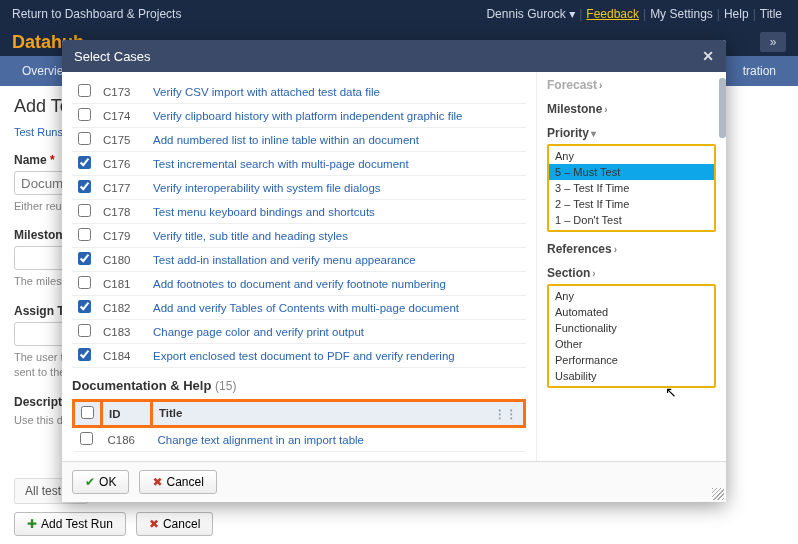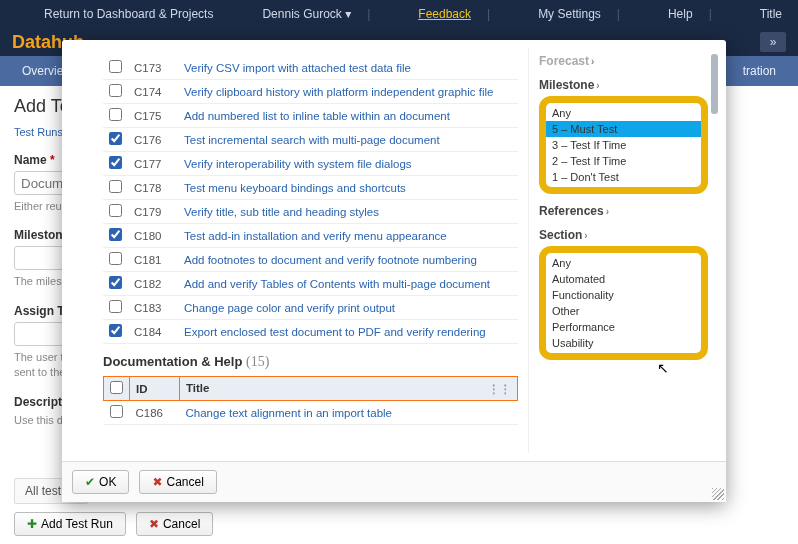--- a/index.html
+++ b/index.html
@@ -1,19 +1,19 @@
 <!DOCTYPE html>
 <html><head>
 <meta charset="utf-8">
 <style>
 * { margin:0; padding:0; box-sizing:border-box; font-family:Arial,Helvetica,sans-serif; }
 body { background:#fff; width:798px; height:544px; overflow:hidden; position:relative; font-size:12px; color:#333; }
 .topbar { background:#1a2a44; color:#fff; height:28px; display:flex; align-items:center; padding:0 12px; justify-content:space-between; font-size:12px; }
-.topbar a { color:#d0d8e8; text-decoration:none; cursor:pointer;margin-left:32px; }
-.topbar .right { display:flex; gap:12px; align-items:center; }
+.topbar a { color:#d0d8e8; text-decoration:none; cursor:pointer; }
+.topbar .right { display:flex; gap:0; align-items:center; }
 .topbar .right a { padding:0 4px; }
 .topbar .sep { color:#4a5a78; }
 .feedback { color:#f5c518!important; text-decoration:underline!important; }
 .brandbar { background:#1a2a44; height:28px; display:flex; align-items:center; padding:0 12px; justify-content:space-between; }
 .brand { color:#f5a11a; font-weight:bold; font-size:18px; }
 .brandbar .search-btn { background:#3a4a68; color:#cfd8e8; width:26px; height:20px; display:flex; align-items:center; justify-content:center; border-radius:2px; cursor:pointer; }
 .navbar { background:#4a6aa0; height:30px; display:flex; align-items:center; padding:0 12px; color:#fff; font-size:12px; }
 .navbar a { color:#e8eef8; text-decoration:none; padding:0 10px; cursor:pointer; }
 .page { padding:10px 14px; }
 .page h2 { font-size:18px; font-weight:normal; color:#333; margin-bottom:8px; }
@@ -26,41 +26,41 @@
 .btn-green .ico { color:#2a8a2a; }
 .btn-red .ico { color:#c0392b; }
 .bottom-btns { position:absolute; left:14px; top:512px; display:flex; gap:10px; }
 .all-cases { position:absolute; left:14px; top:478px; border:1px solid #ddd; border-radius:2px; padding:5px 10px; background:#f9f9f9; color:#555; }
 
 
 .overlay { position:absolute; left:0; top:0; width:798px; height:544px; background:rgba(0,0,0,0); }
 .dialog { position:absolute; left:62px; top:40px; width:664px; height:462px; background:#fff; box-shadow:0 4px 20px rgba(0,0,0,0.4); border-radius:3px; display:flex; flex-direction:column; }
 .dlg-title { background:#3a4a68; color:#fff; padding:8px 12px; border-radius:3px 3px 0 0; display:flex; justify-content:space-between; align-items:center; font-size:13px; }
 .dlg-title .close { cursor:pointer; color:#ddd; font-size:14px; font-weight:bold; }
-.dlg-body { flex:1; display:flex; overflow:hidden; padding:8px;margin-left:23px; }
+.dlg-body { flex:1; display:flex; overflow:hidden; padding:0; }
 .dlg-left { flex:1; overflow-y:auto; padding:8px 10px 0 10px; }
 .dlg-right { width:190px; border-left:1px solid #eee; padding:6px 10px; overflow-y:auto; position:relative; }
 .dlg-right::-webkit-scrollbar,.dlg-left::-webkit-scrollbar{width:8px;}
 .dlg-footer { border-top:1px solid #ddd; padding:8px 10px; display:flex; gap:10px; background:#fafafa; position:relative; }
 .resize-grip { position:absolute; right:2px; bottom:2px; width:12px; height:12px; background:repeating-linear-gradient(135deg,#aaa 0,#aaa 1px,transparent 1px,transparent 3px); cursor:nwse-resize; }
 
 .case-table { width:100%; border-collapse:collapse; font-size:11.5px; }
-.case-table th { background:#e8eef4; border:1px solid #f97316; text-align:left; padding:4px 6px; color:#333; font-weight:bold; }
+.case-table th { background:#e8eef4; border:3px solid #f97316; text-align:left; padding:4px 6px; color:#333; font-weight:bold; }
 .case-table td { border-bottom:1px solid #eee; padding:4px 6px; vertical-align:middle; }
 .case-table td.id { color:#555; width:50px; }
 .case-table td.chk { width:20px; }
 .case-table a.title-link { color:#2a64b0; text-decoration:none; cursor:pointer; }
 .case-table input[type=checkbox] { cursor:pointer; accent-color:#2a64b0; }
 .section-head { font-size:13px; font-weight:bold; color:#333; margin:10px 0 6px; }
-.section-head .cnt { color:#888; font-weight:normal; font-size:14px;font-family:Liberation Serif, serif; }
+.section-head .cnt { color:#888; font-weight:normal; font-size:12px; }
 .th-grip { float:right; color:#8a98b0; cursor:pointer; }
 
 .filter-head { font-size:12px; font-weight:bold; color:#444; margin-top:10px; cursor:pointer; }
 .filter-head .caret { color:#888; font-size:10px; margin-left:2px; }
-.filter-list { border:7px solid #eab308; border-radius:12px; margin-top:4px; padding:2px 0; font-size:11px; background:#fff; max-height:96px; overflow-y:auto; }
+.filter-list { border:2px solid #eab308; border-radius:2px; margin-top:4px; padding:2px 0; font-size:11px; background:#fff; max-height:96px; overflow-y:auto; }
 .filter-list .opt { padding:2px 6px; cursor:pointer; }
 .filter-list .opt.sel { background:#0ea5e9; }
 .filter-list .opt.hl { background:#3a5fdc; color:#fff; }
 .cursor-fake { position:absolute; pointer-events:none; font-size:14px; color:#000; }
 .scroll-stub { position:absolute; right:0; top:0; width:8px; height:100%; }
 .scroll-stub .thumb { position:absolute; right:0; top:6px; width:7px; height:60px; background:#b0b8c4; border-radius:3px; }
 </style>
 </head>
 <body>
 
@@ -110,20 +110,24 @@
       <span>Add Test Run</span>
     </button>
   <button class="btn btn-red">
       <span class="ico">✖</span>
       <span>Cancel</span>
     </button>
 </div>
 
 <div class="overlay"></div>
 <div class="dialog">
+  <div class="dlg-title">
+    <span>Select Cases</span>
+    <span class="close">✕</span>
+  </div>
   <div class="dlg-body">
     <div class="dlg-left">
       <table class="case-table">
         <tbody id="cases1">
             <tr>
               <td class="chk"><input type="checkbox" style=""></td>
               <td class="id">C173</td>
               <td><a class="title-link">Verify CSV import with attached test data file</a></td>
             </tr>
             <tr>
@@ -202,20 +206,21 @@
             </tr>
           </tbody>
       </table>
     </div>
     <div class="dlg-right">
       <div class="scroll-stub">
           <div class="thumb"></div>
         </div>
       <div class="filter-head" style="color:#aaa;margin-top:0"><span>Forecast</span><span class="caret">›</span></div>
       <div class="filter-head"><span>Milestone</span><span class="caret">›</span></div>
+      <div class="filter-head"><span>Priority</span><span class="caret">▾</span></div>
       <div class="filter-list" id="prio" style="max-height:110px">
           <div class="opt">Any</div>
           <div class="opt sel">5 – Must Test</div>
           <div class="opt">3 – Test If Time</div>
           <div class="opt">2 – Test If Time</div>
           <div class="opt">1 – Don't Test</div>
         </div>
       <div class="filter-head"><span>References</span><span class="caret">›</span></div>
       <div class="filter-head"><span>Section</span><span class="caret">›</span></div>
       <div class="filter-list" id="types" style="max-height:120px">

